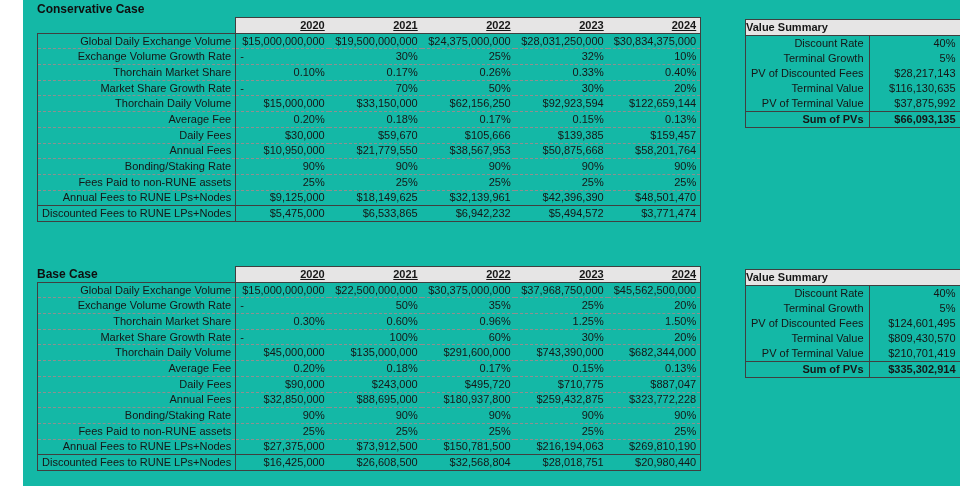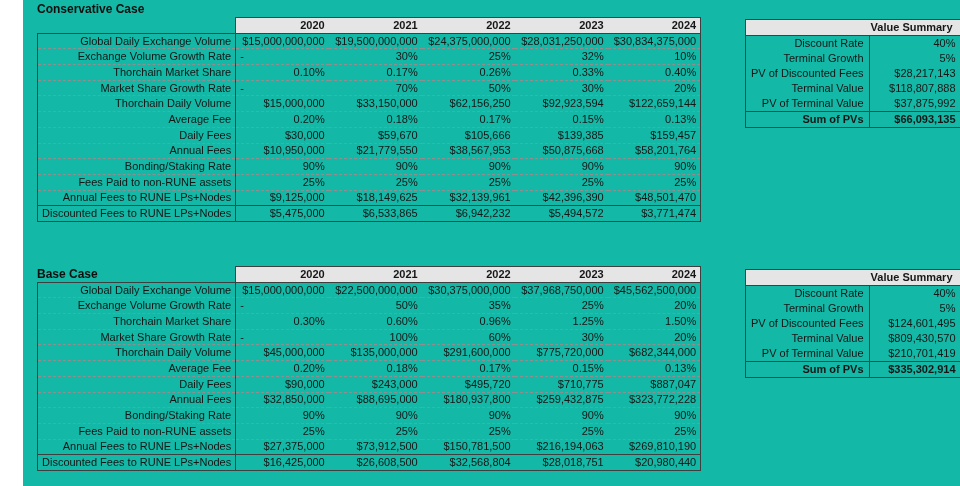--- a/index.html
+++ b/index.html
@@ -39,20 +39,21 @@
     border: none;
     border-right: 1px solid var(--border, #3f3f3f);
     border-bottom: 1px solid var(--border, #3f3f3f);
   }
   .model th.year {
     background: var(--header-fill, #e6e5e5);
     border-top: 1px solid var(--border, #3f3f3f);
     border-bottom: 1px solid var(--border, #3f3f3f);
     font-weight: bold;
     text-align: right;
+    text-decoration: underline;
   }
   .model th.year:last-child { border-right: 1px solid var(--border, #3f3f3f); text-align: right; }
   .model td.label {
     border-left: 1px solid var(--border, #3f3f3f);
     border-right: 1px solid var(--border, #3f3f3f);
     border-bottom: 1px dashed var(--border-dash, #8f8f8f);
     text-align: right;
   }
   .model td.val {
     border-bottom: 1px dashed var(--border-dash, #8f8f8f);
@@ -65,23 +66,23 @@
     border-bottom: 1px solid var(--border, #3f3f3f);
   }
 
   
   .vsummary .vs-c-label { width: 123px; }
   .vsummary .vs-c-val   { width: 92px; }
   .vsummary th {
     background: var(--header-fill, #e6e5e5);
     border: 1px solid var(--border, #3f3f3f);
     font-weight: bold;
-    text-align: right;
+    text-align: left;
     height: 14.8px;
-    padding: 0 8px;
+    padding: 0 0;
     line-height: 13px;
   }
   .vsummary td {
     height: 15.1px;
     padding: 0 5px;
     line-height: 13px;
     white-space: nowrap;
     overflow: hidden;
   }
   .vsummary td.vs-label {
@@ -242,21 +243,21 @@
           <tr class="">
             <td class="vs-label">Terminal Growth</td>
             <td class="vs-val">5%</td>
           </tr>
           <tr class="">
             <td class="vs-label">PV of Discounted Fees</td>
             <td class="vs-val">$28,217,143</td>
           </tr>
           <tr class="">
             <td class="vs-label">Terminal Value</td>
-            <td class="vs-val">$118,807,888</td>
+            <td class="vs-val">$116,130,635</td>
           </tr>
           <tr class="">
             <td class="vs-label">PV of Terminal Value</td>
             <td class="vs-val">$37,875,992</td>
           </tr>
           <tr class="total">
             <td class="vs-label">Sum of PVs</td>
             <td class="vs-val">$66,093,135</td>
           </tr>
         </tbody>
@@ -315,21 +316,21 @@
             <td class="val">100%</td>
             <td class="val">60%</td>
             <td class="val">30%</td>
             <td class="val">20%</td>
           </tr>
           <tr class="">
             <td class="label">Thorchain Daily Volume</td>
             <td class="val">$45,000,000</td>
             <td class="val">$135,000,000</td>
             <td class="val">$291,600,000</td>
-            <td class="val">$775,720,000</td>
+            <td class="val">$743,390,000</td>
             <td class="val">$682,344,000</td>
           </tr>
           <tr class="">
             <td class="label">Average Fee</td>
             <td class="val">0.20%</td>
             <td class="val">0.18%</td>
             <td class="val">0.17%</td>
             <td class="val">0.15%</td>
             <td class="val">0.13%</td>
           </tr>

